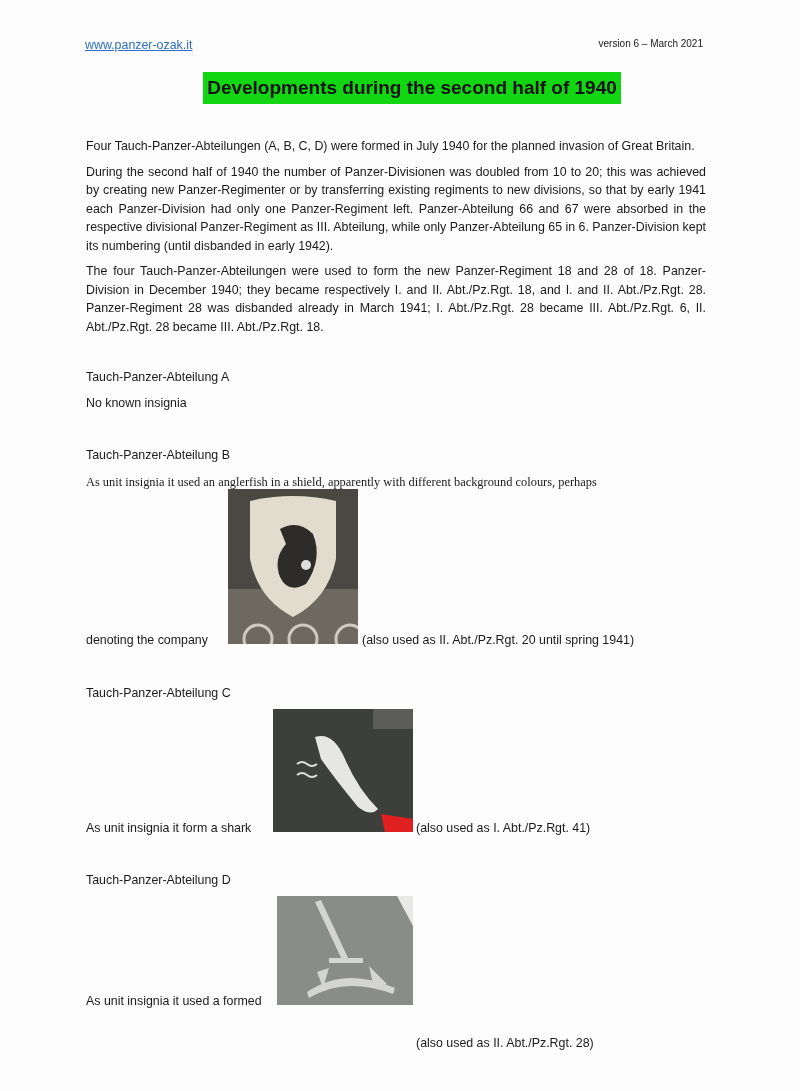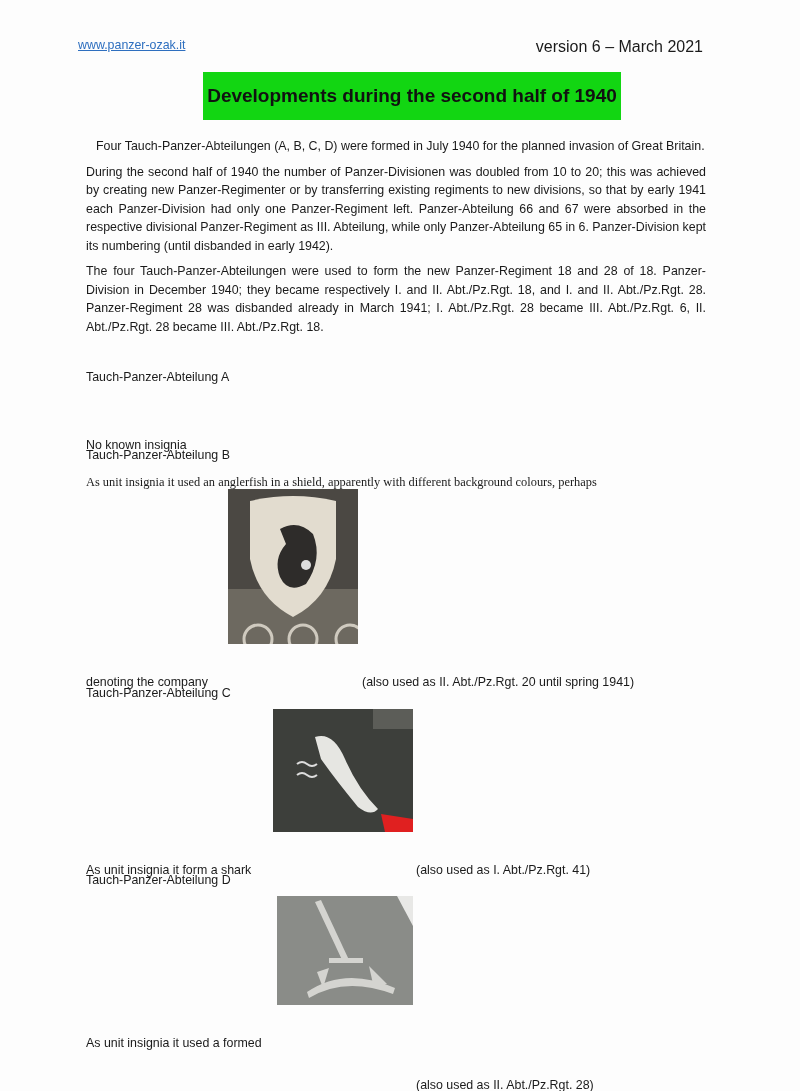--- a/index.html
+++ b/index.html
@@ -1,42 +1,42 @@
 <!DOCTYPE html>
 <html><head>
 <meta charset="utf-8">
 <style>
   html, body { margin:0; padding:0; }
   body {
     width:800px; height:1091px; background:#fdfdfd; position:relative; overflow:hidden;
     font-family:"Liberation Sans", sans-serif; color:#1a1a1a; font-size:12.4px;
   }
-  .hdr-link { position:absolute; left:78px; top:38px; color:#2e6fbf; text-decoration:underline; font-size:12.4px; }
-  .hdr-ver { position:absolute; right:97px; top:38px; font-size:16px; }
+  .hdr-link { position:absolute; left:85px; top:38px; color:#2e6fbf; text-decoration:underline; font-size:12.4px; }
+  .hdr-ver { position:absolute; right:97px; top:38px; font-size:10px; }
   .title-wrap { position:absolute; left:0; width:800px; top:72px; text-align:center; }
-  .title { display:inline-block; background:#12d612; font-weight:bold; font-size:19px; padding:13px 4px; color:#111;margin-left:24px; }
+  .title { display:inline-block; background:#12d612; font-weight:bold; font-size:19px; padding:5px 4px; color:#111;margin-left:24px; }
   .body { position:absolute; left:86px; width:620px; }
   p { margin:0; line-height:18.5px; text-align:justify; }
   .h { font-weight:normal; position:absolute; left:86px; }
-  .line { position:absolute; left:86px;margin-top:42px; }
+  .line { position:absolute; left:86px; }
   .img { position:absolute; border:0; }
   .pgnum { position:absolute; top:1119px; left:0; width:724px; text-align:center; }
 </style>
 </head>
 <body>
 
 <a class="hdr-link">www.panzer-ozak.it</a>
 <span class="hdr-ver">version 6 – March 2021</span>
 
 <div class="title-wrap">
   <span class="title">Developments during the second half of 1940</span>
 </div>
 
 <div class="body" style="top:137px;">
-  <p style="margin-bottom:7px;margin-left:10px;">Four Tauch-Panzer-Abteilungen (A, B, C, D) were formed in July 1940 for the planned invasion of Great Britain.</p>
+  <p style="margin-bottom:7px;">Four Tauch-Panzer-Abteilungen (A, B, C, D) were formed in July 1940 for the planned invasion of Great Britain.</p>
   <p style="margin-bottom:7px;">During the second half of 1940 the number of Panzer-Divisionen was doubled from 10 to 20; this was achieved by creating new Panzer-Regimenter or by transferring existing regiments to new divisions, so that by early 1941 each Panzer-Division had only one Panzer-Regiment left. Panzer-Abteilung 66 and 67 were absorbed in the respective divisional Panzer-Regiment as III. Abteilung, while only Panzer-Abteilung 65 in 6. Panzer-Division kept its numbering (until disbanded in early 1942).</p>
   <p>The four Tauch-Panzer-Abteilungen were used to form the new Panzer-Regiment 18 and 28 of 18. Panzer-Division in December 1940; they became respectively I. and II. Abt./Pz.Rgt. 18, and I. and II. Abt./Pz.Rgt. 28. Panzer-Regiment 28 was disbanded already in March 1941; I. Abt./Pz.Rgt. 28 became III. Abt./Pz.Rgt. 6, II. Abt./Pz.Rgt. 28 became III. Abt./Pz.Rgt. 18.</p>
 </div>
 
 <div class="h" style="top:370px;">Tauch-Panzer-Abteilung A</div>
 <div class="line" style="top:396px;">No known insignia</div>
 
 <div class="h" style="top:448px;">Tauch-Panzer-Abteilung B</div>
 <div class="body" style="top:473px;font-family:Liberation Serif, serif;">
     <p>As unit insignia it used an anglerfish in a shield, apparently with different background colours, perhaps</p>

